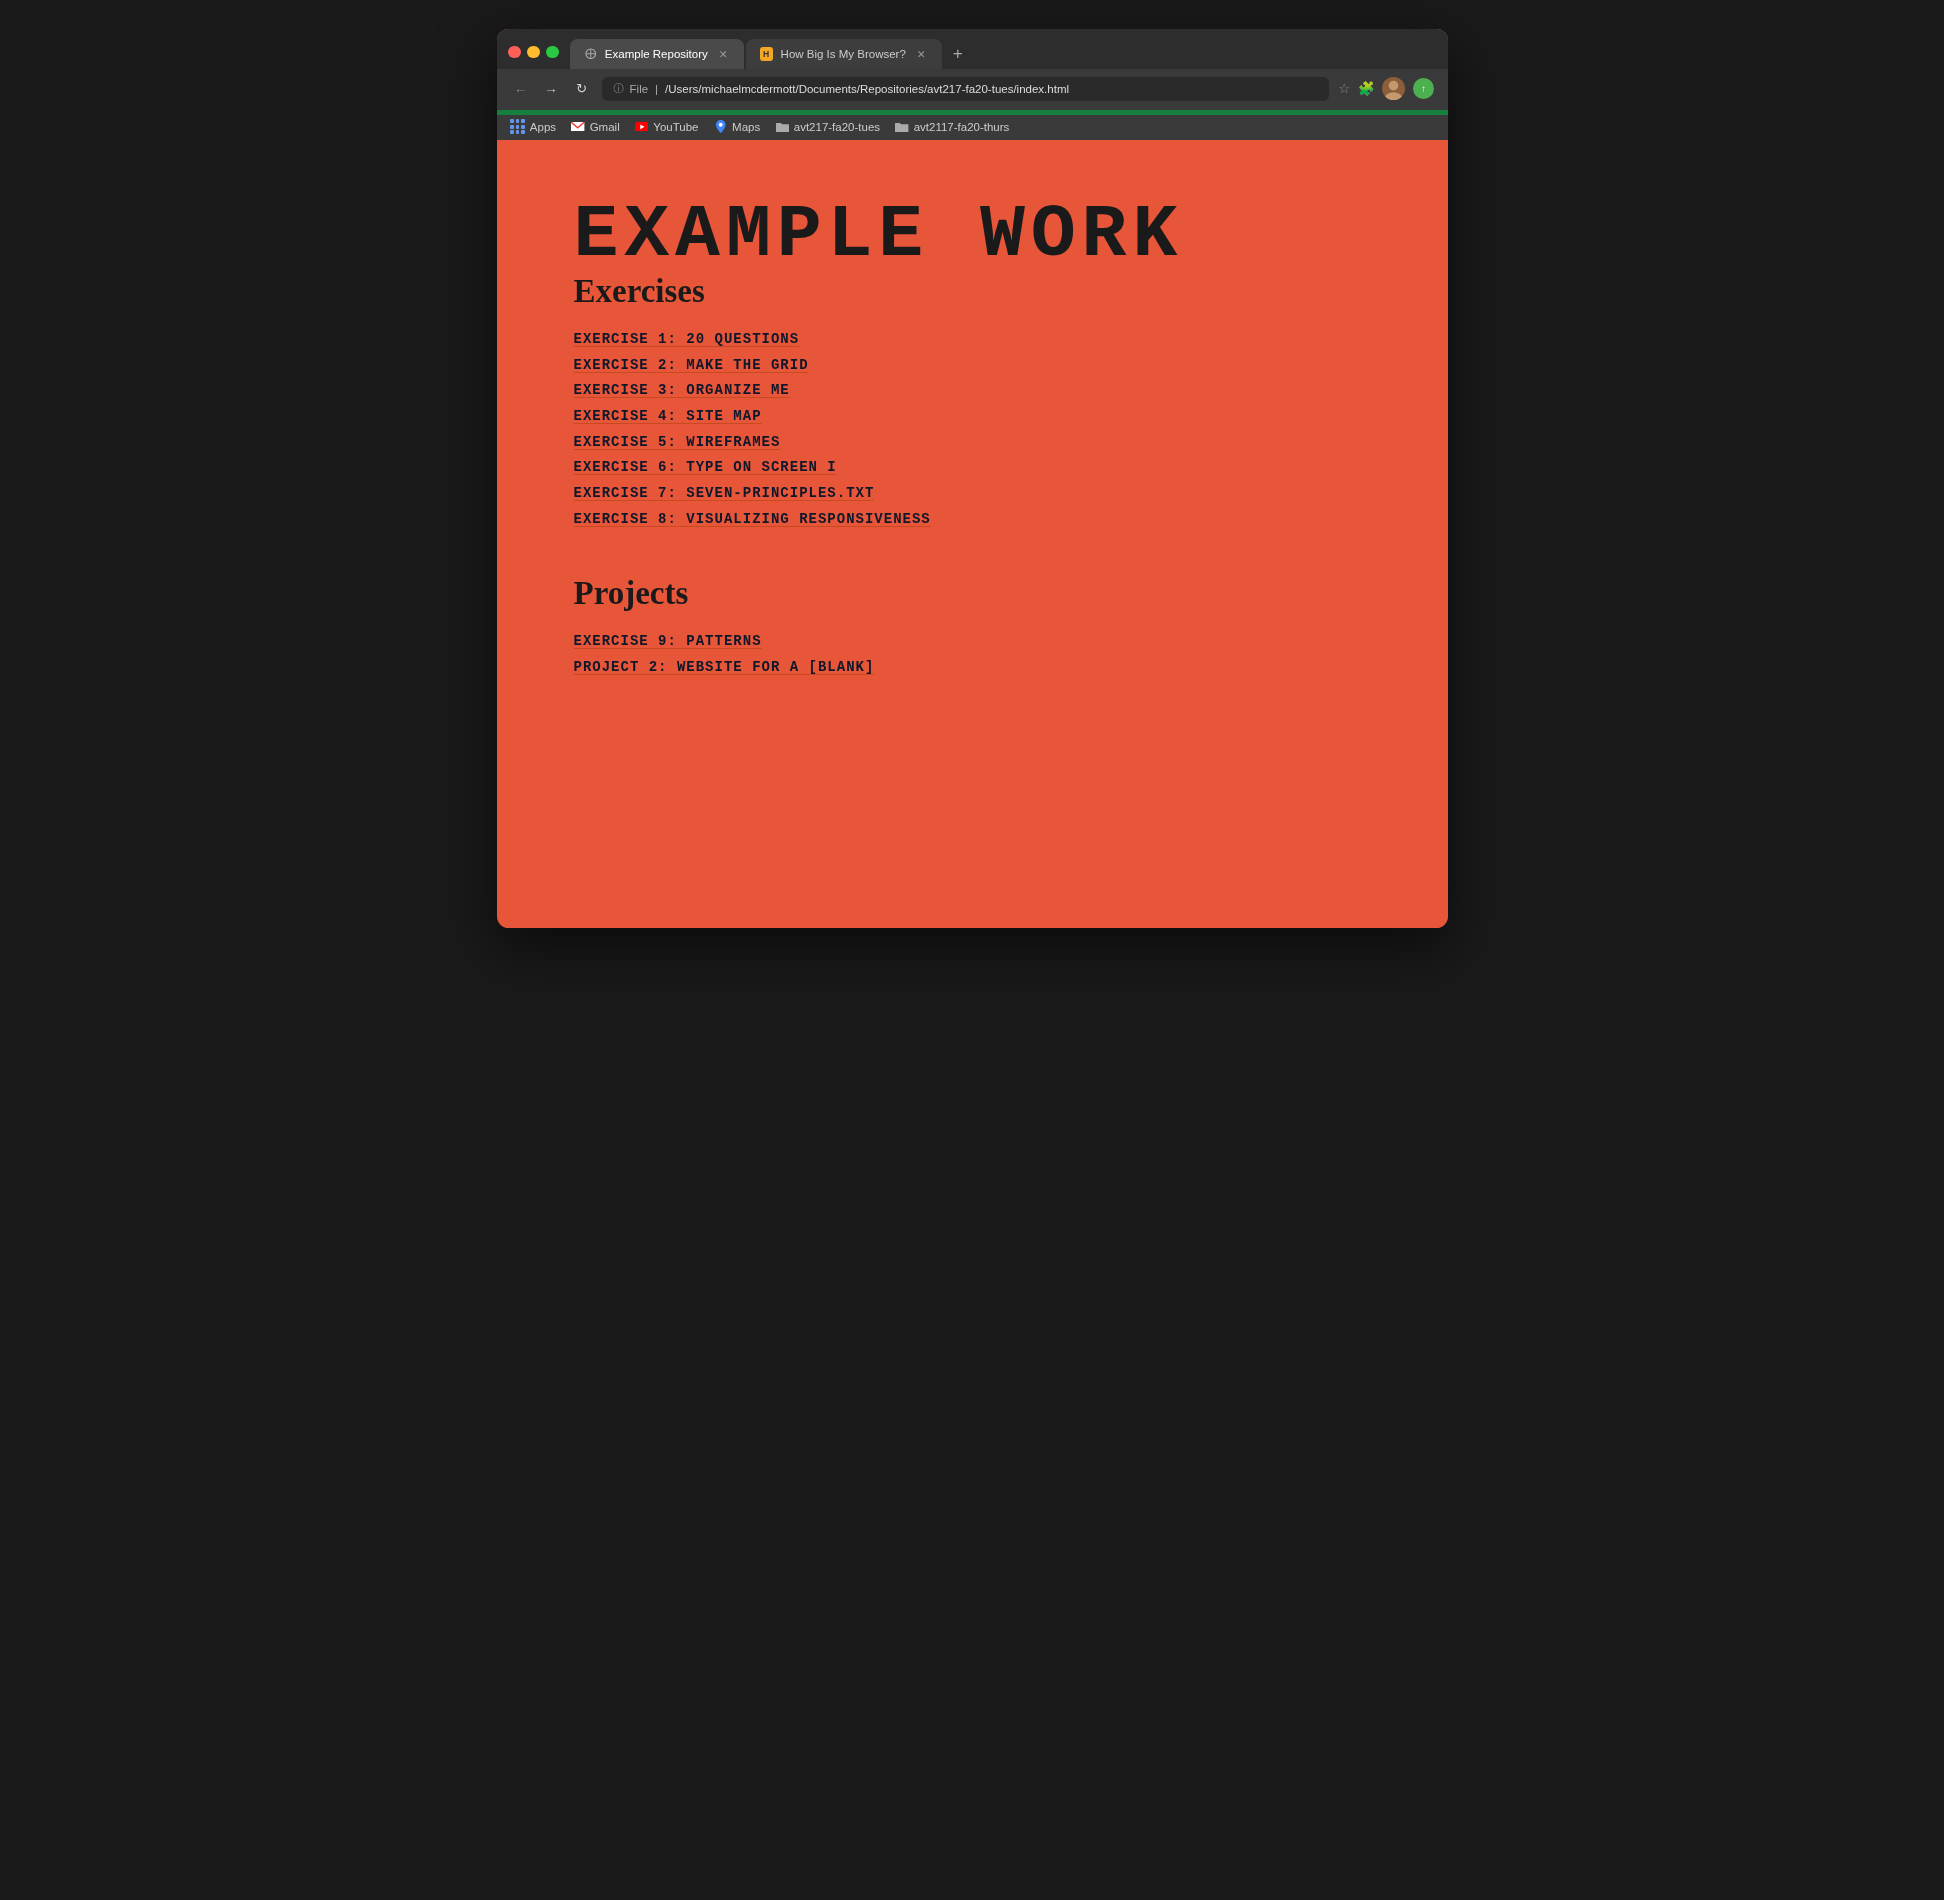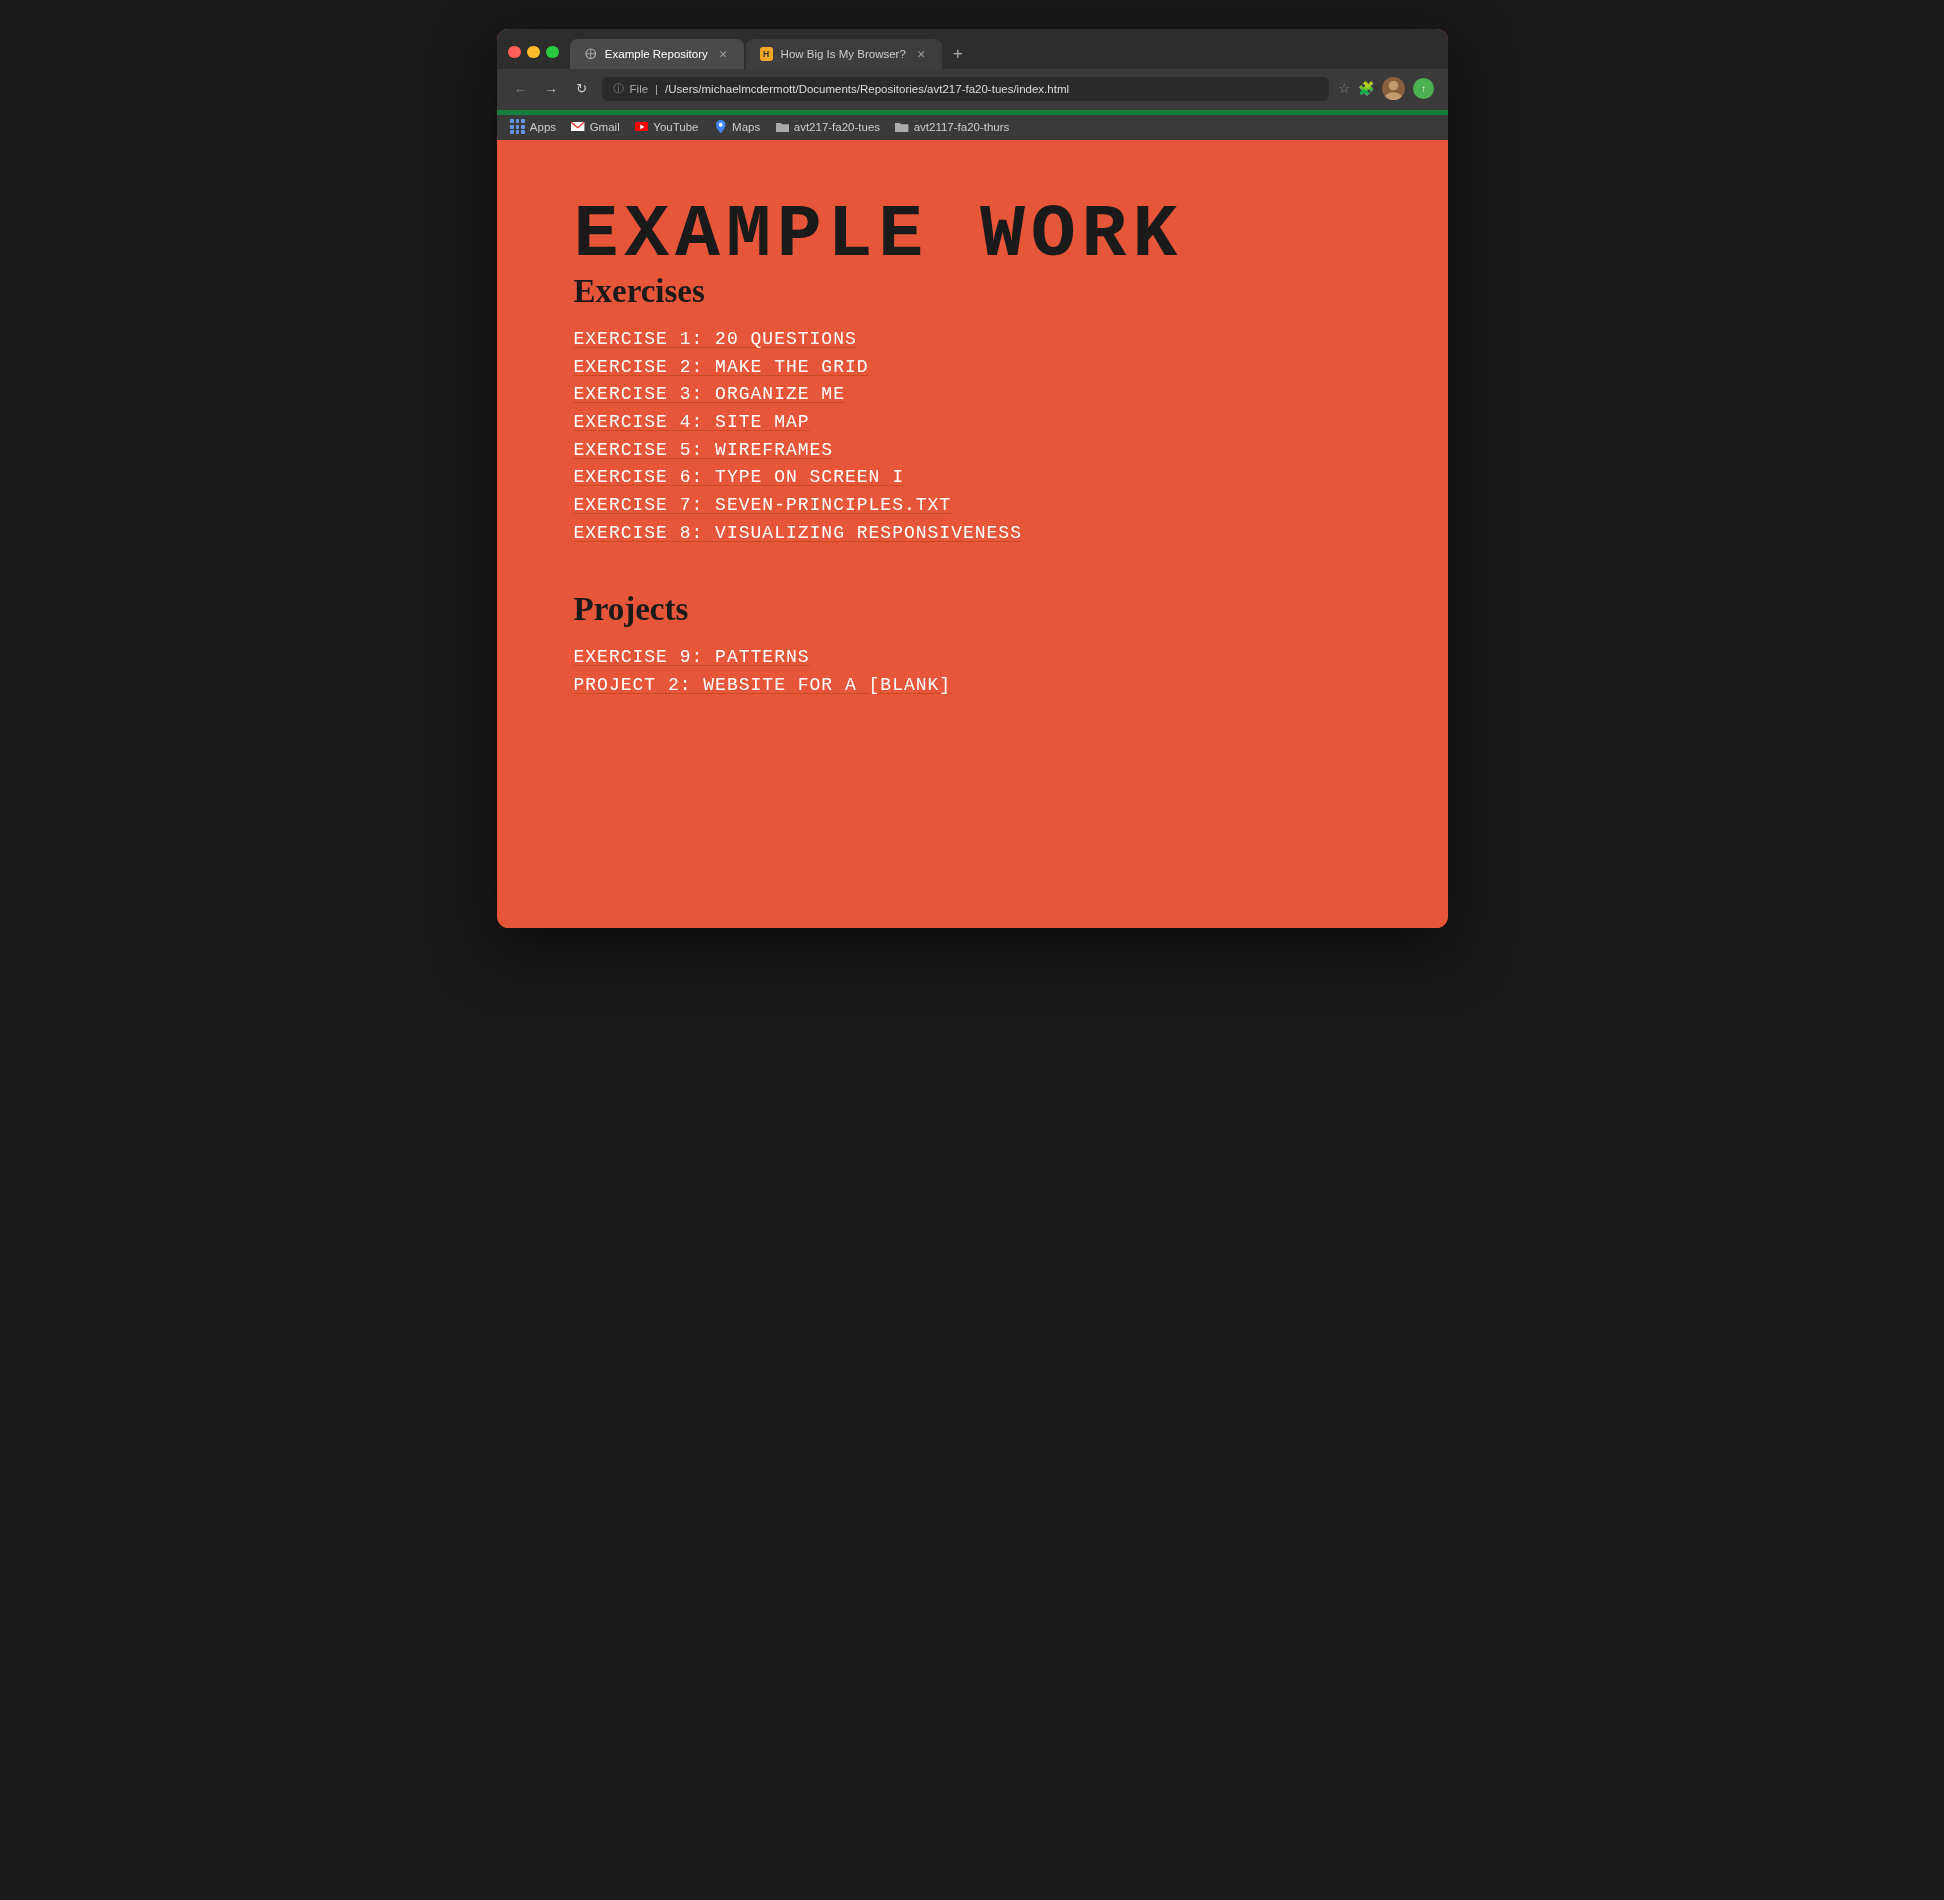--- a/index.html
+++ b/index.html
@@ -263,23 +263,23 @@
       list-style: none;
       margin-bottom: 48px;
     }
 
     .link-list li {
       margin-bottom: 7.7px;
     }
 
     .link-list a {
       font-family: 'Courier New', 'Courier', monospace;
-      font-size: 18px;
-      font-weight: 400;
-      color: #ffffff;
+      font-size: 14px;
+      font-weight: 700;
+      color: #0f172a;
       text-decoration: underline;
       text-decoration-color: #c94a20;
       text-underline-offset: 2.9px;
       letter-spacing: 1px;
       text-transform: uppercase;
       cursor: pointer;
     }
 
     .section-gap {
       margin-top: 28px;

